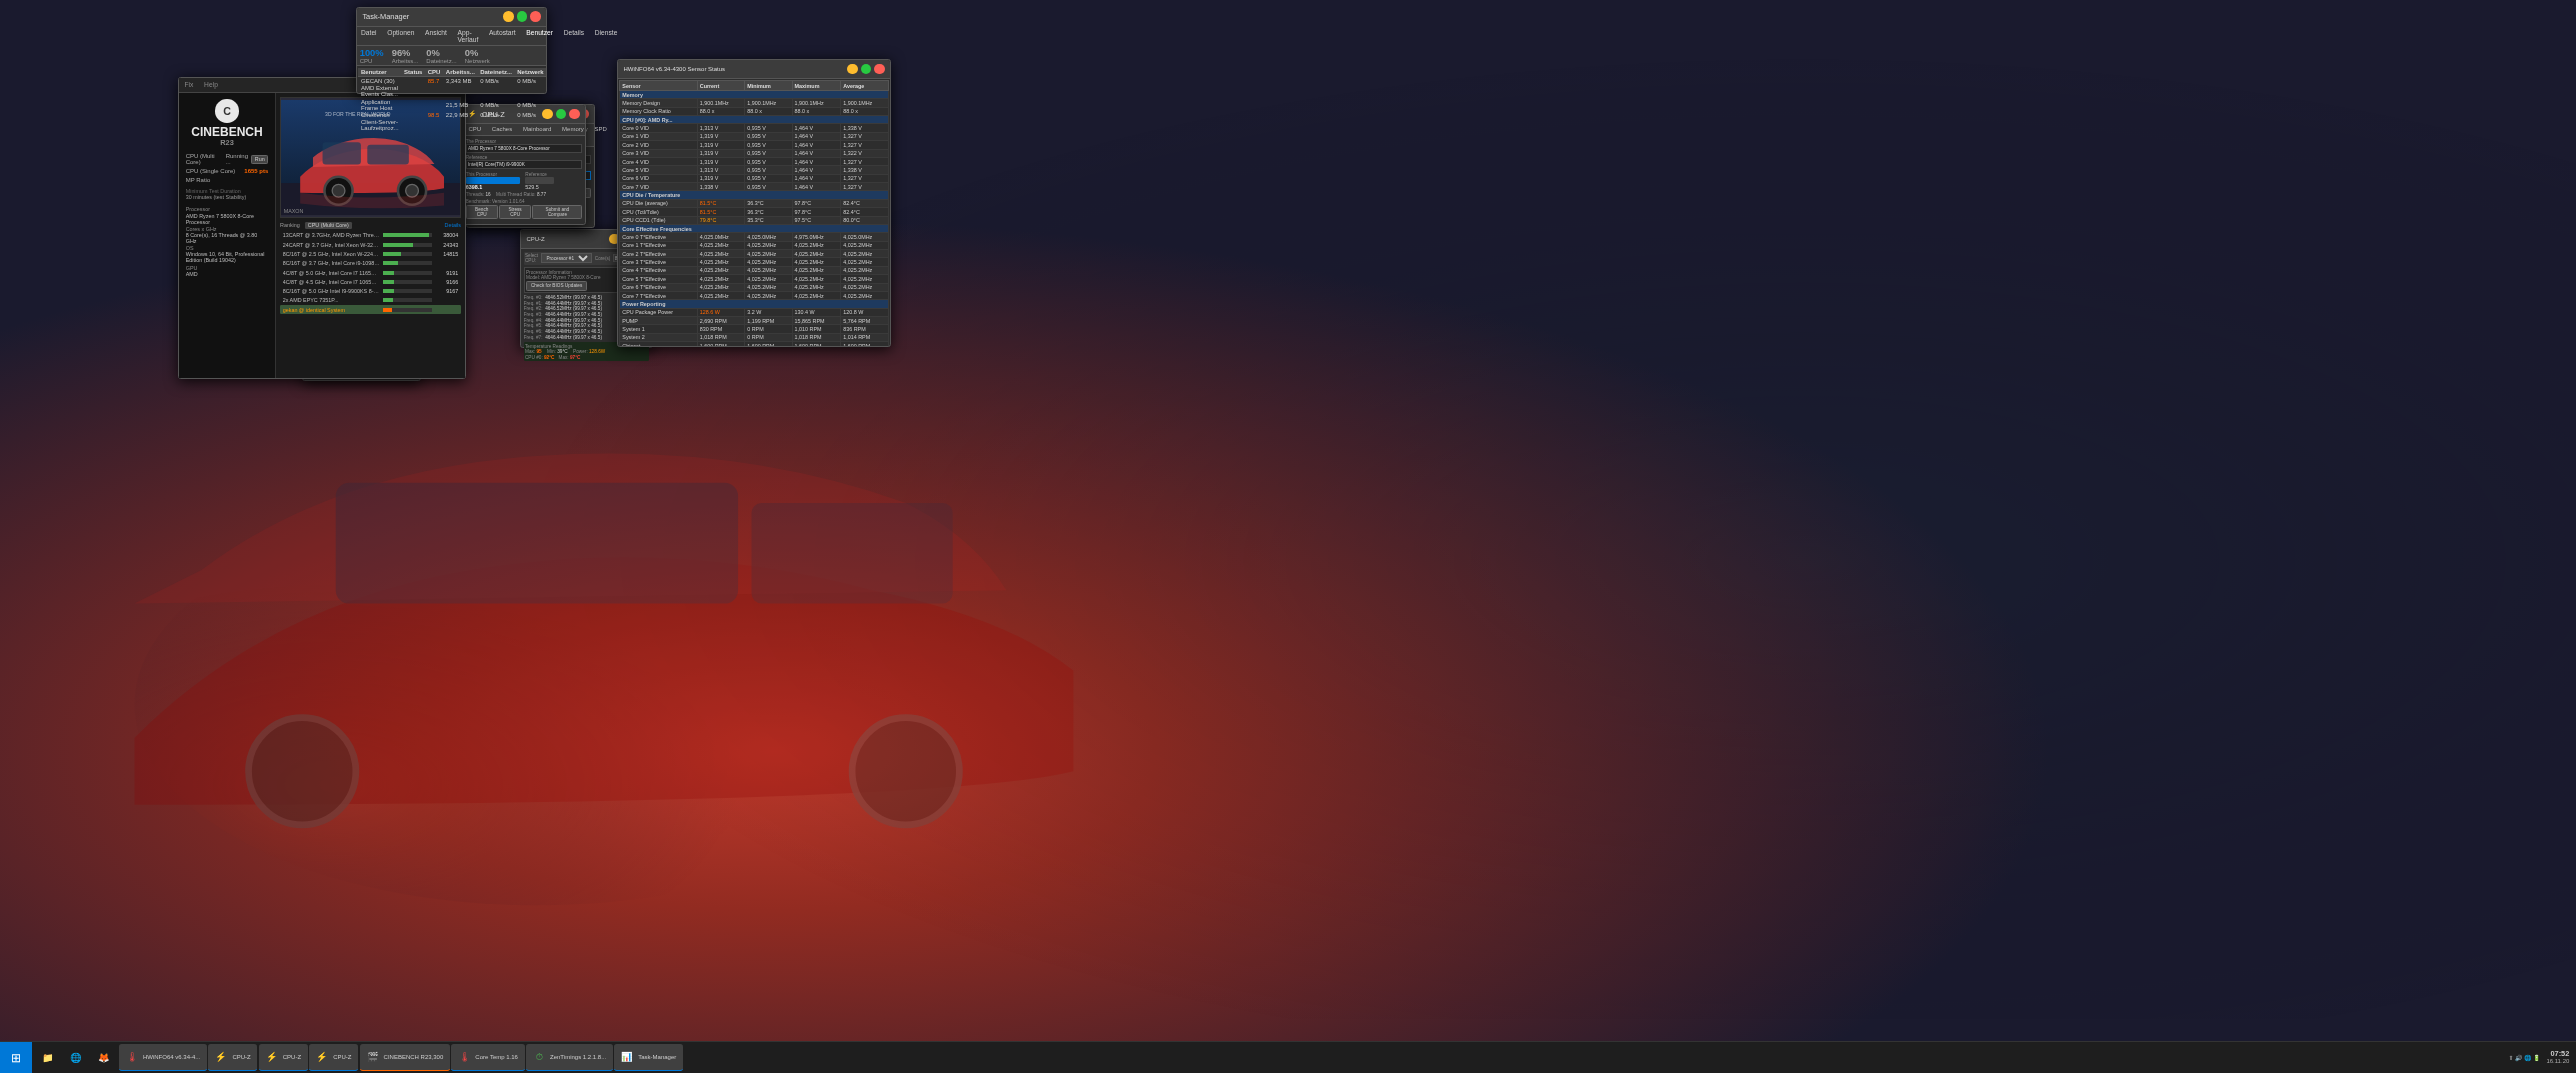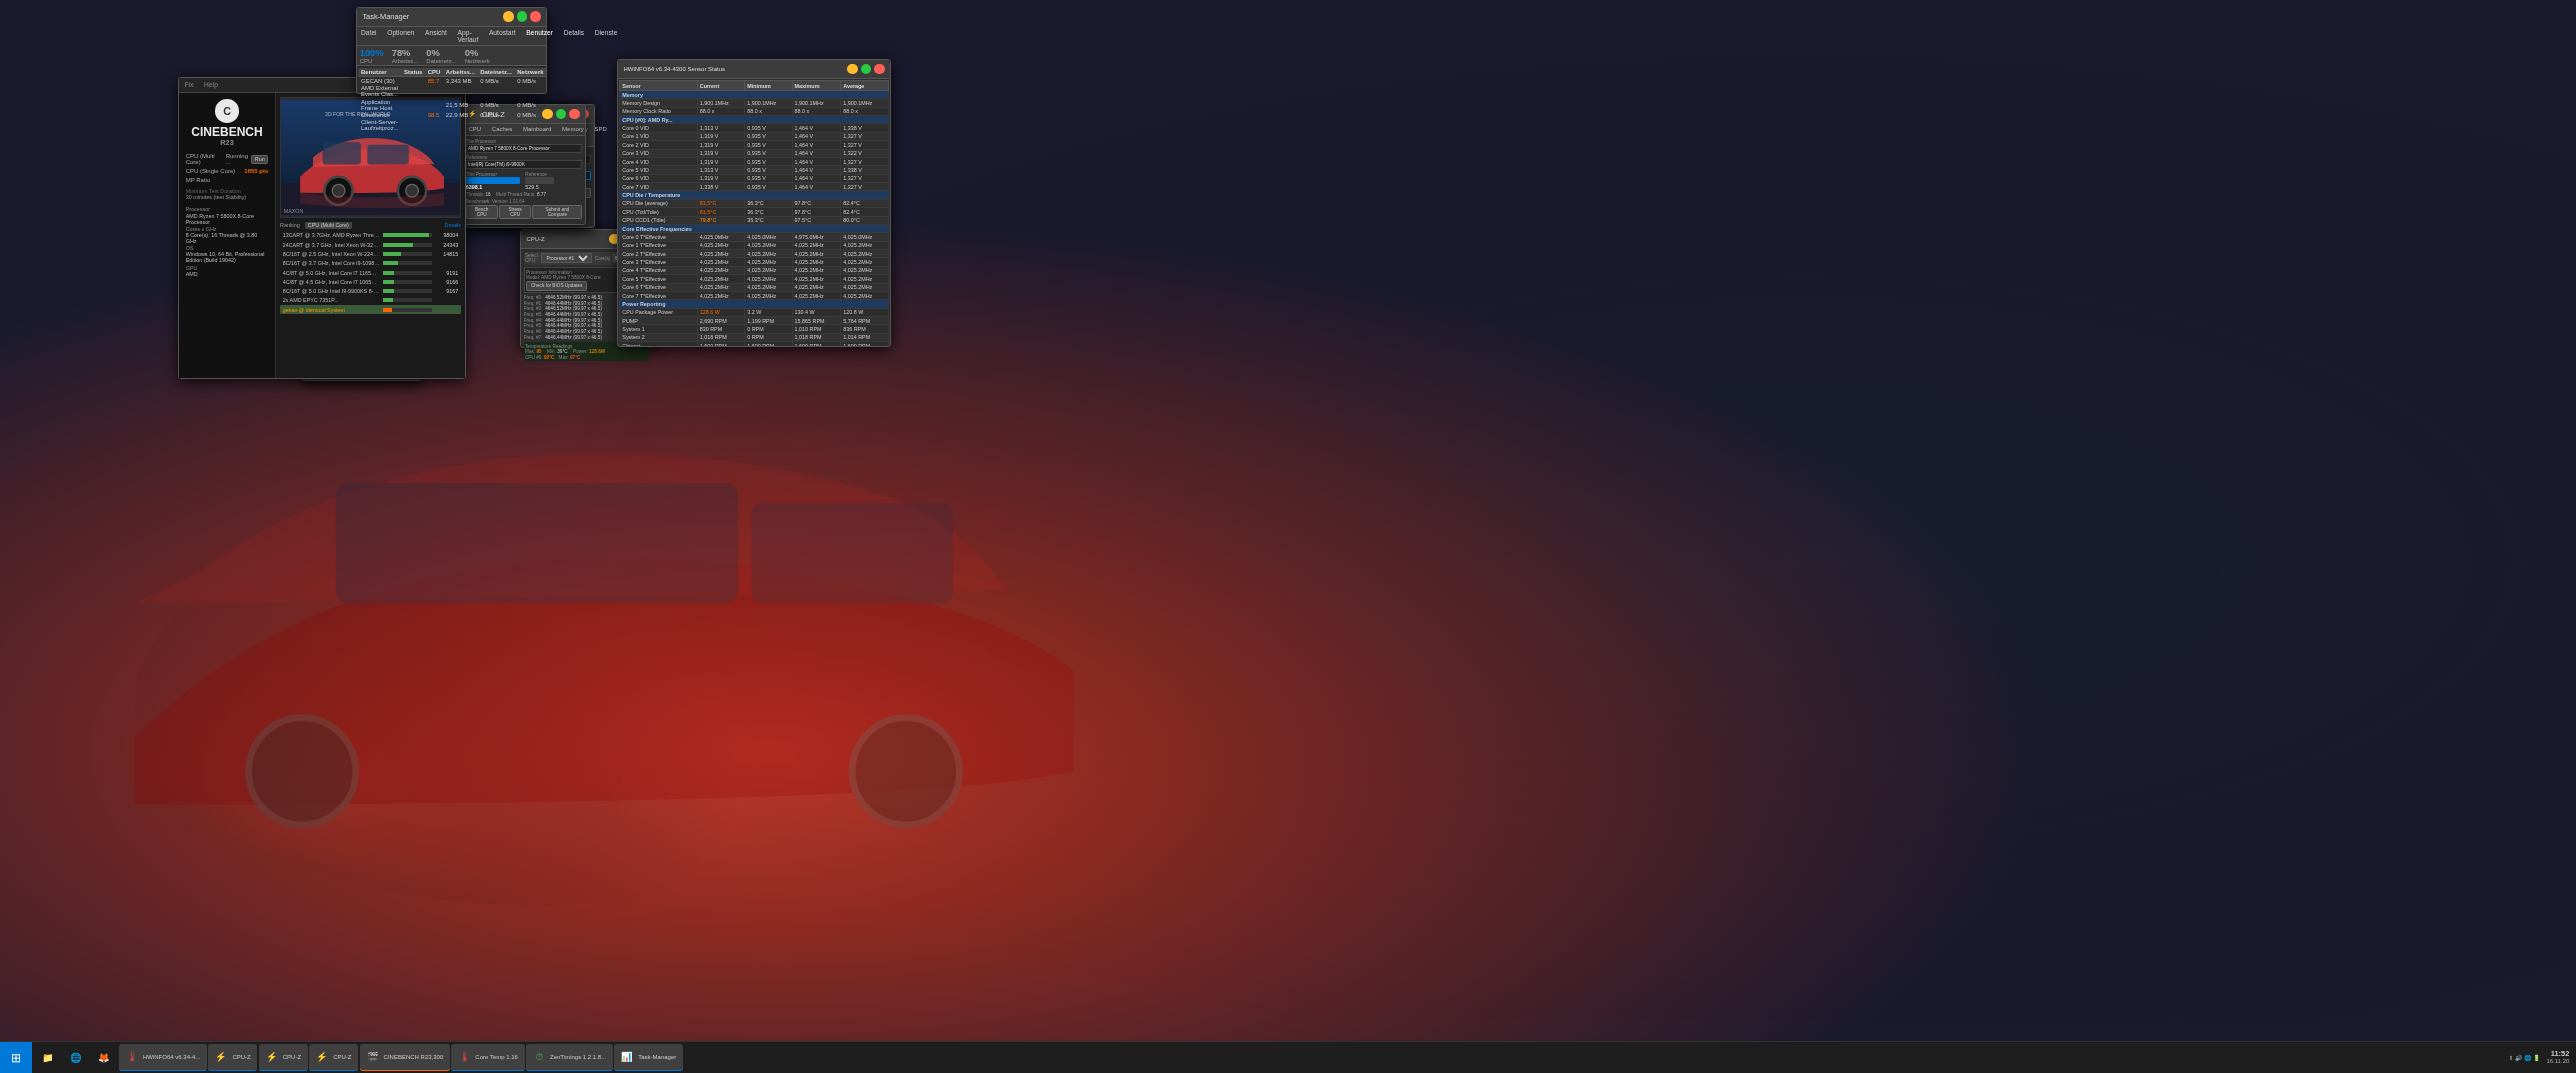--- a/index.html
+++ b/index.html
@@ -354,21 +354,21 @@
       <span class="tm-menu-item" style="color:#fff">Benutzer</span>
       <span class="tm-menu-item">Details</span>
       <span class="tm-menu-item">Dienste</span>
     </div>
     <div style="padding:1.3px 2.7px;display:flex;gap:8px;background:#383838;font-size:6px;border-bottom:0.7px solid #555">
       <div>
         <div style="color:#0078d7;font-size:9.4px;font-weight:bold">100%</div>
         <div style="color:#999">CPU</div>
       </div>
       <div>
-        <div style="color:#aaa;font-size:9.4px;font-weight:bold">78%</div>
+        <div style="color:#aaa;font-size:9.4px;font-weight:bold">96%</div>
         <div style="color:#999">Arbeitss...</div>
       </div>
       <div>
         <div style="color:#aaa;font-size:9.4px;font-weight:bold">0%</div>
         <div style="color:#999">Dateinetz...</div>
       </div>
       <div>
         <div style="color:#aaa;font-size:9.4px;font-weight:bold">0%</div>
         <div style="color:#999">Netzwerk</div>
       </div>
@@ -1179,19 +1179,19 @@
         <span style="font-size:6px">ZenTimings 1.2.1.8...</span>
       </div>
       <div class="taskbar-item active">
         <div class="taskbar-item-icon" style="color:#0078d7">📊</div>
         <span style="font-size:6px">Task-Manager</span>
       </div>
     </div>
     <div class="taskbar-right">
       <div style="font-size:6px;color:#888">⬆ 🔊 🌐 🔋</div>
       <div class="taskbar-clock">
-        <div style="font-weight:bold">11:52</div>
+        <div style="font-weight:bold">07:52</div>
         <div style="font-size:6px;color:#aaa">16.11.20</div>
       </div>
     </div>
   </div>
 </div>
 
 
 </body></html>

